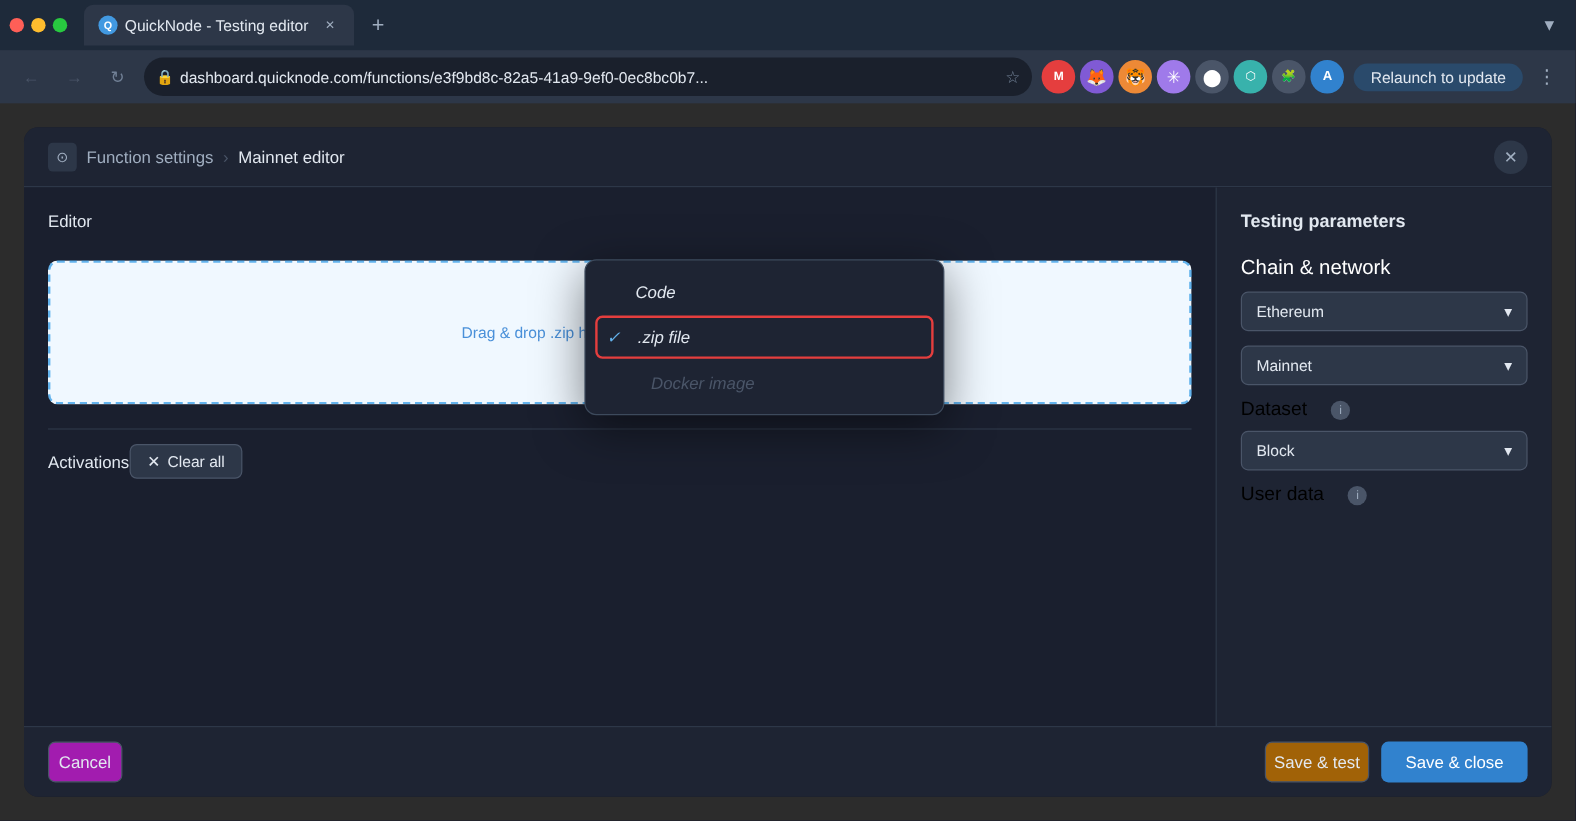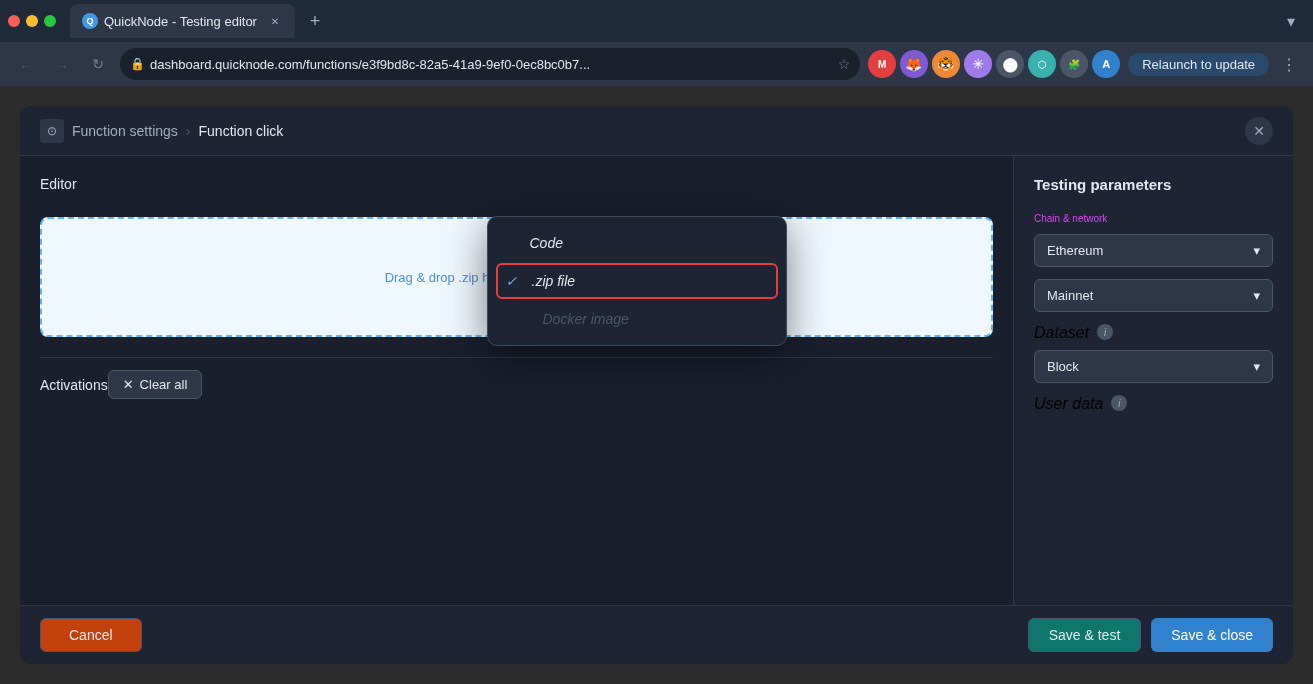--- a/index.html
+++ b/index.html
@@ -347,40 +347,40 @@
 
     .app-footer {
       display: flex;
       align-items: center;
       padding: 12px 20px;
       border-top: 1px solid #2d3748;
       background: #1e2433;
     }
 
     .cancel-btn {
-      background: #c2410c;
+      background: #a21caf;
       border: 1px solid #4a5568;
       border-radius: 6px;
-      padding: 8px 28px;
+      padding: 8px 8px;
       color: #e2e8f0;
       font-size: 14px;
       cursor: pointer;
     }
 
     .footer-right {
       margin-left: auto;
       display: flex;
       gap: 10px;
     }
 
     .save-test-btn {
-      background: #0f766e;
+      background: #a16207;
       border: 1px solid #4a5568;
       border-radius: 6px;
-      padding: 8px 20px;
+      padding: 8px 7px;
       color: #e2e8f0;
       font-size: 14px;
       cursor: pointer;
     }
 
     .save-close-btn {
       background: #3182ce;
       border: none;
       border-radius: 6px;
       padding: 8px 20px;
@@ -400,46 +400,45 @@
     }
 
     .panel-title {
       color: #e2e8f0;
       font-size: 15px;
       font-weight: 600;
       margin-bottom: 20px;
     }
 
     .panel-section-label {
-      color: #d946ef;
-      font-size: 10px;
+      color: #ffffff;
+      font-size: 17px;
       margin-bottom: 10px;
     }
 
     .panel-select {
       width: 100%;
       background: #2d3748;
       border: 1px solid #4a5568;
       border-radius: 6px;
       padding: 8px 12px;
       color: #e2e8f0;
       font-size: 13px;
       cursor: pointer;
       display: flex;
       align-items: flex-end;
       justify-content: space-between;
       margin-bottom: 12px;
     }
 
     .panel-select-label {
       display: flex;
-      align-items: flex-start;
-      gap: 8px;
+      align-items: center;
+      gap: 20px;
       margin-bottom: 8px;
-      font-style: italic;
     }
 
     .info-icon {
       width: 16px;
       height: 16px;
       border-radius: 50%;
       background: #4a5568;
       display: flex;
       align-items: center;
       justify-content: center;
@@ -562,21 +561,21 @@
 
   <div class="app-window">
 
     <div class="app-header">
       <div class="breadcrumb">
         <div class="breadcrumb-icon">
           <span>⊙</span>
         </div>
         <span class="breadcrumb-link">Function settings</span>
         <span class="breadcrumb-separator">›</span>
-        <span class="breadcrumb-current">Function click</span>
+        <span class="breadcrumb-current">Mainnet editor</span>
       </div>
       <div class="close-btn">✕</div>
     </div>
 
     <div class="app-body">
 
       <div class="main-panel">
 
         <div class="editor-section">
           <div class="section-label">Editor</div>

